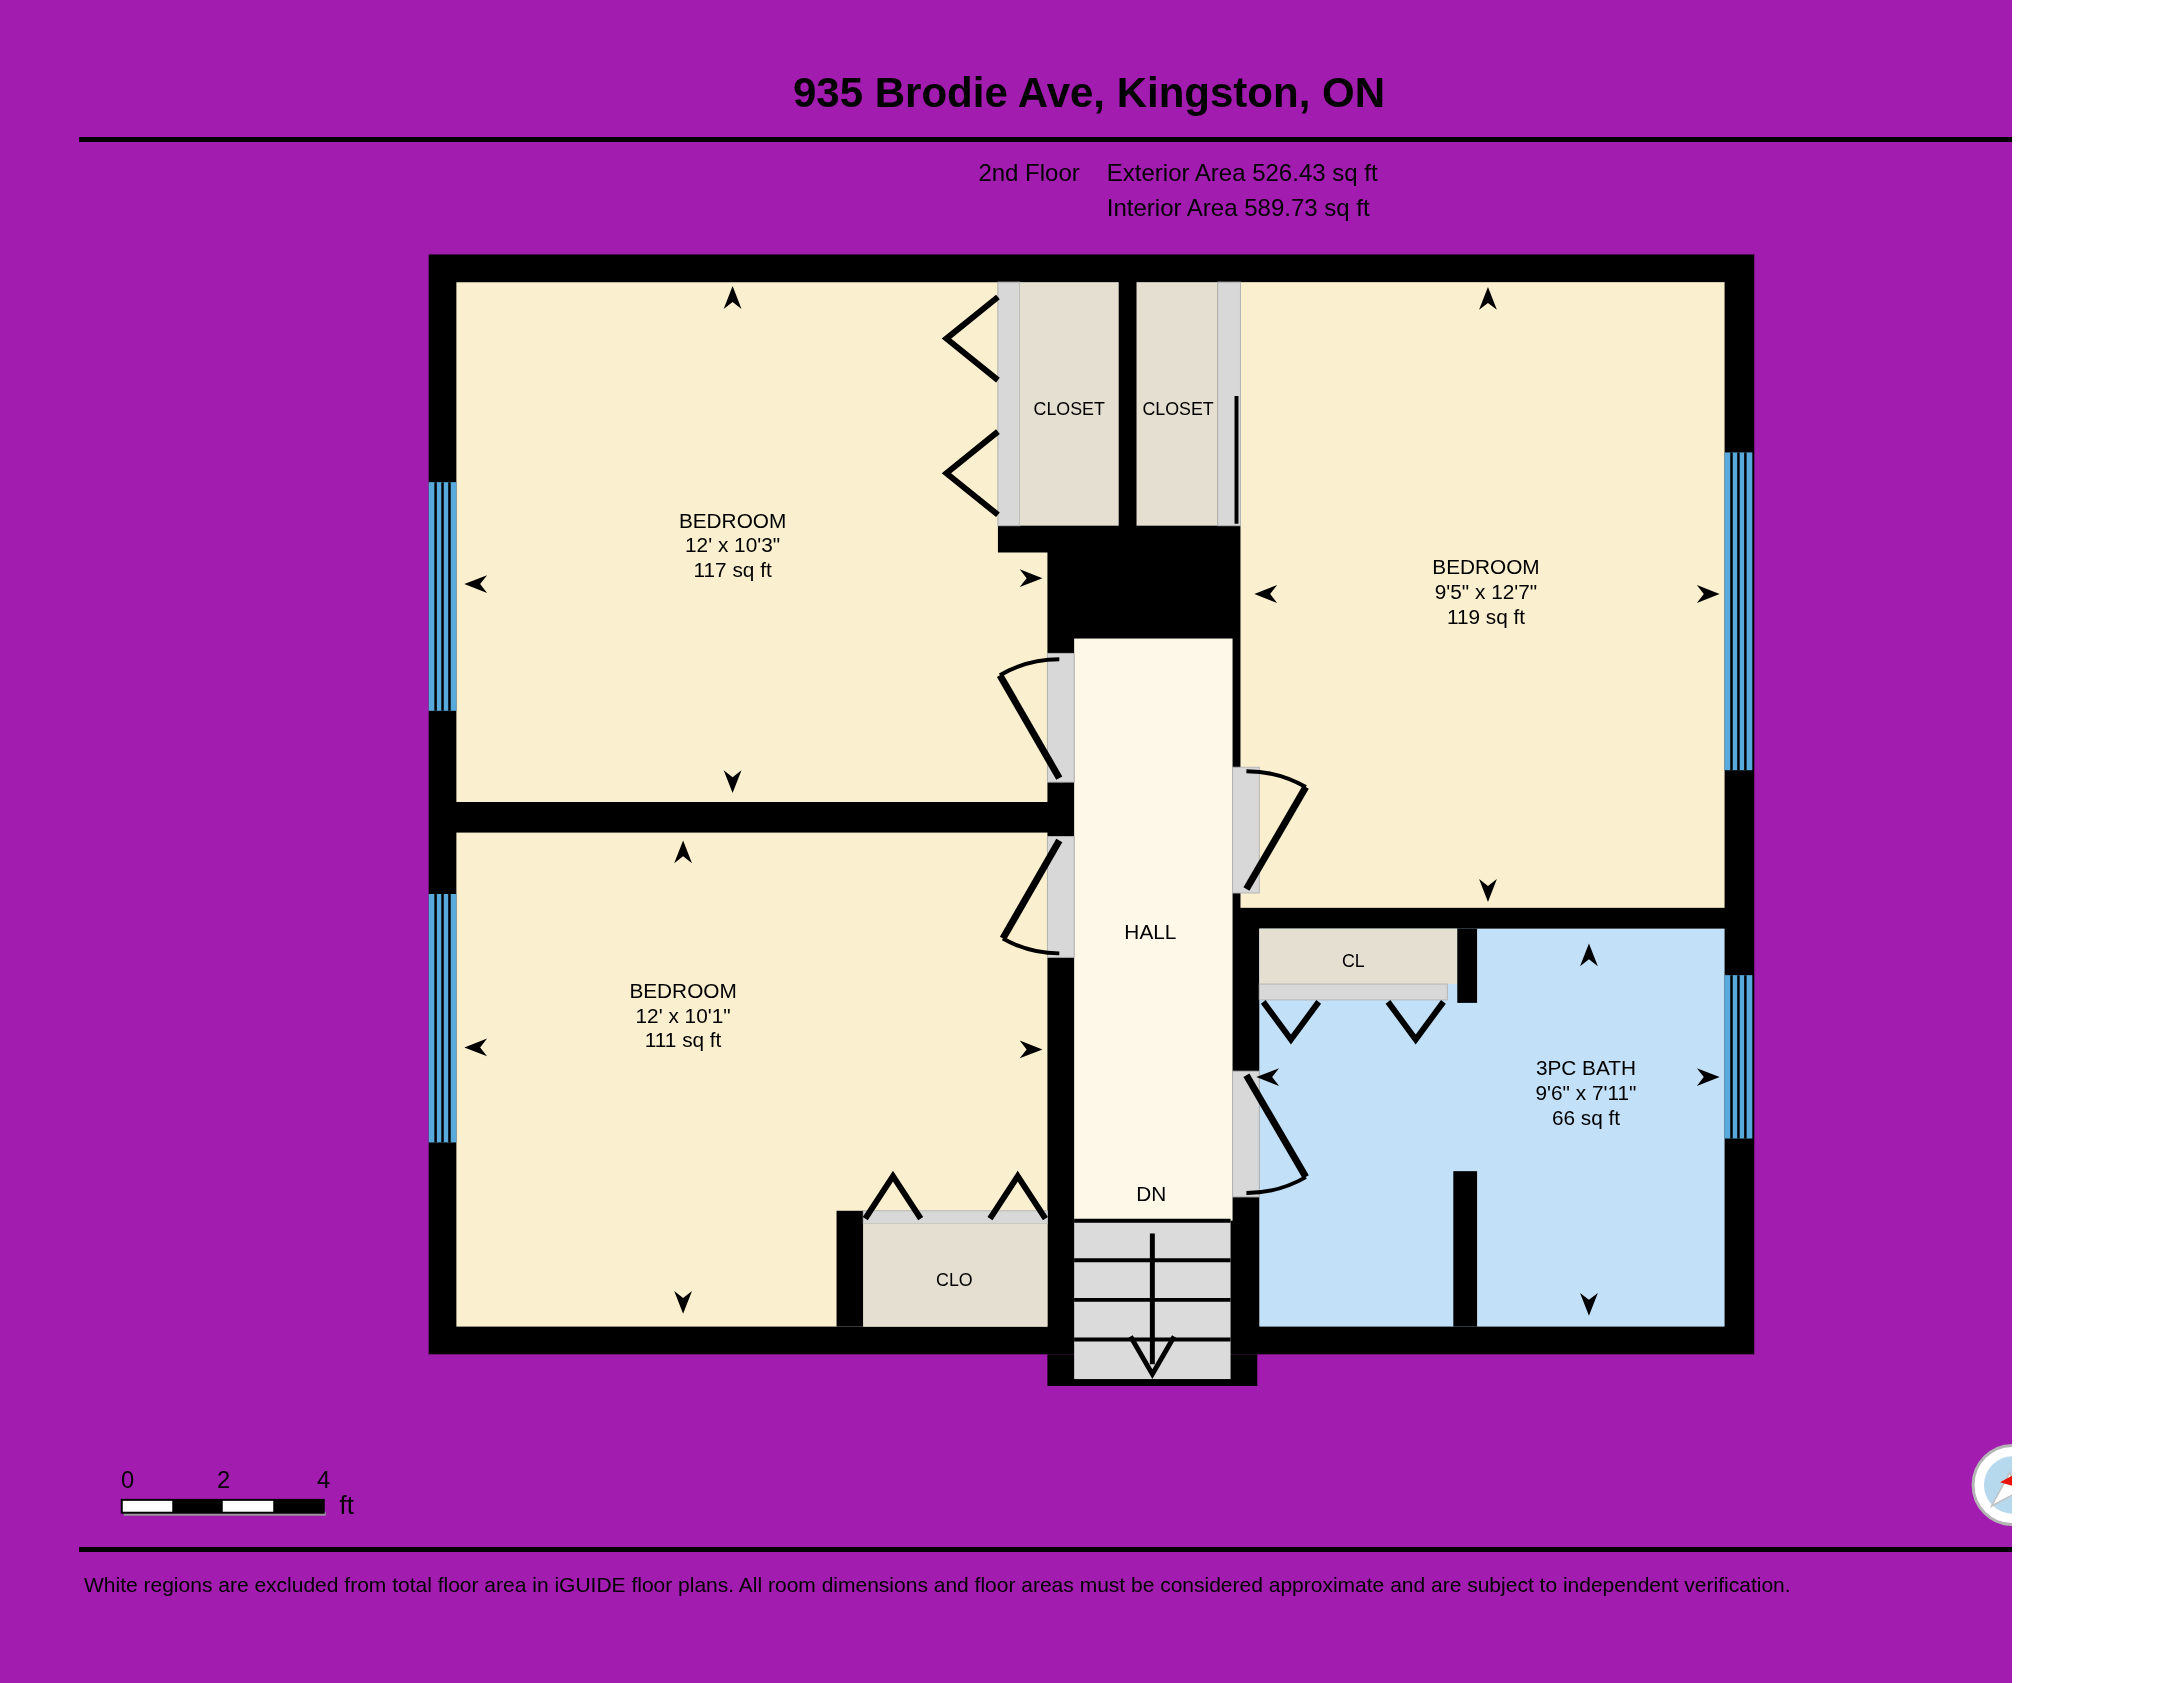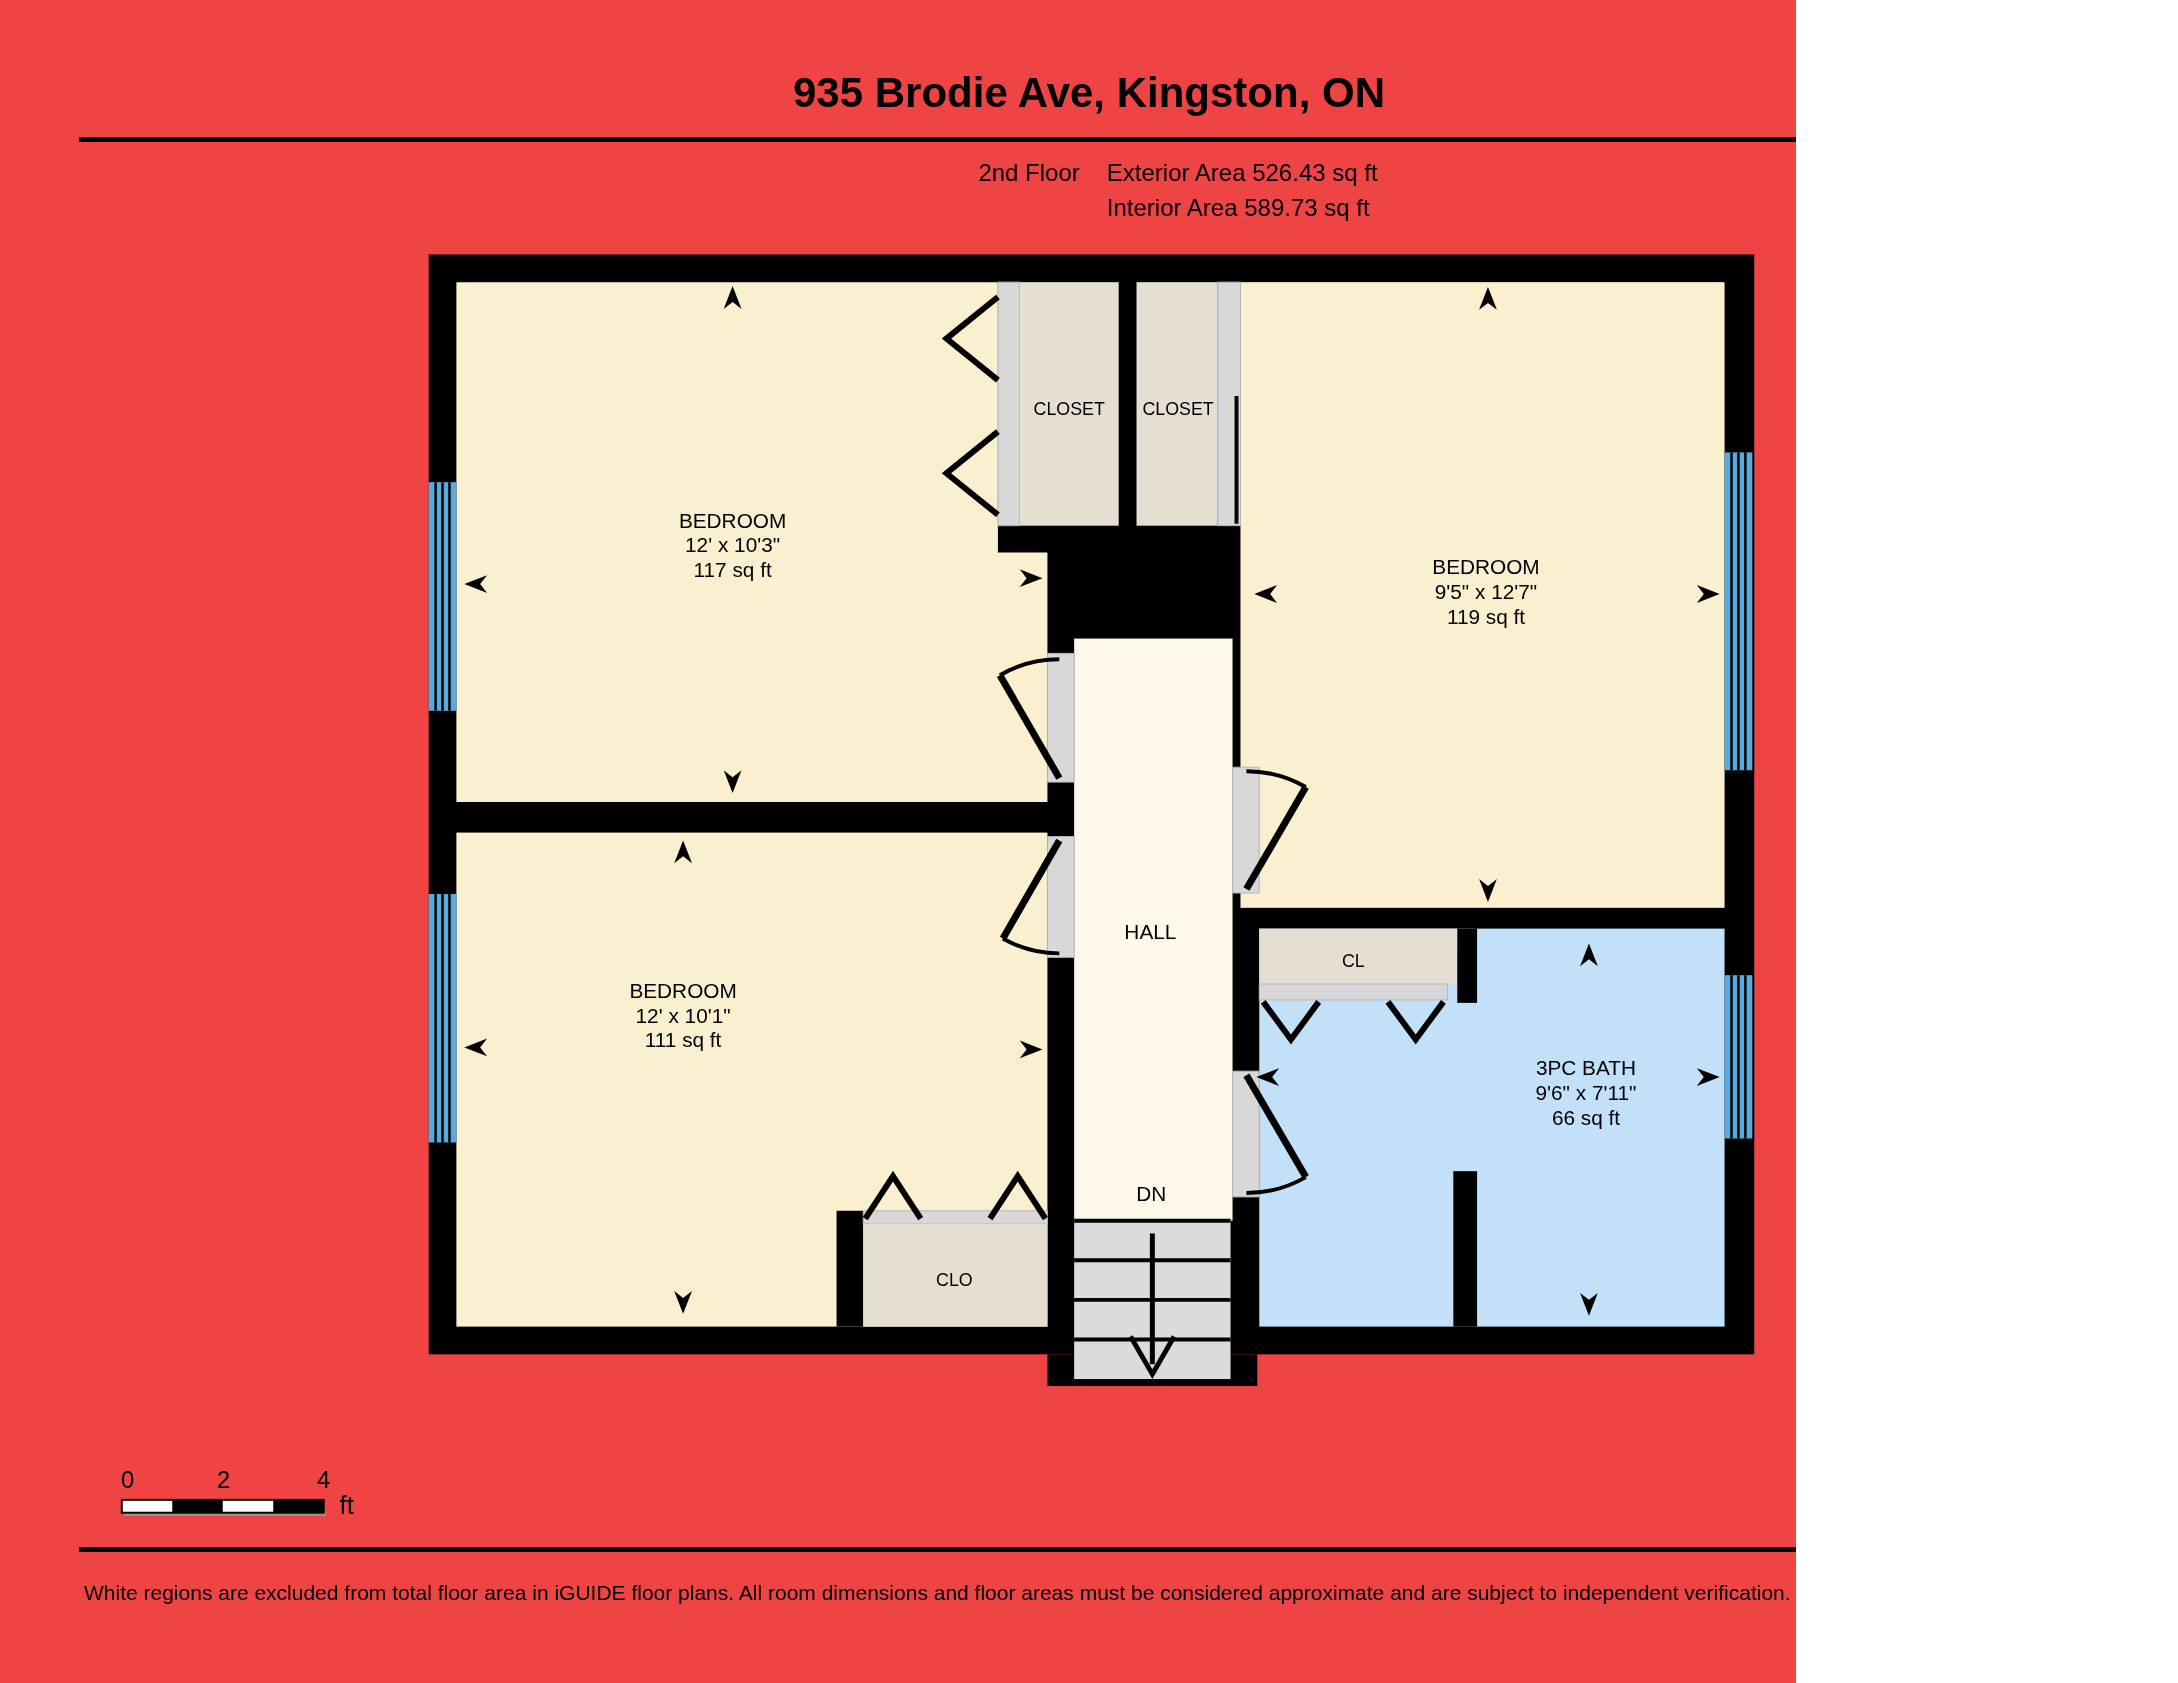--- a/index.html
+++ b/index.html
@@ -1,29 +1,29 @@
 <!DOCTYPE html>
 <html style="--c-wall: #000000; --c-bedroom: #faf0cf; --c-hall: #fdf8e8; --c-closet: #e5dfd1; --c-bath: #c2e0f7; --c-window: #58a9dc; --c-door: #d8d8d8; --c-stairs: #dbdbdb; --c-compass_inner: #b7d9ee; --c-compass_needle: #e8130b;"><head>
 <meta charset="utf-8">
 <style>
   html,body{margin:0;padding:0;background:#ffffff;}
-  .page{position:relative;width:1796px;height:1683px;background:#ef4444;overflow:hidden;
+  .page{position:relative;width:2012px;height:1683px;background:#a21caf;overflow:hidden;
         font-family:"Liberation Sans", sans-serif;color:#000;}
   .title{position:absolute;top:69px;left:0;width:2178px;text-align:center;
          font-size:42px;font-weight:bold;}
   .rule{position:absolute;left:79px;width:2020px;height:5px;background:#000;}
   .rule-top{top:137px;}
   .rule-bottom{top:1547px;}
   .floor-info{position:absolute;top:155px;left:0;width:2178px;display:flex;
               justify-content:center;align-items:flex-start;gap:27px;
               font-size:24px;line-height:35px;transform:translateX(89px);}
   .floor-label{font-weight:normal;white-space:nowrap;}
   .areas div{white-space:nowrap;}
   .prepared{position:absolute;top:1490px;left:0;width:2178px;text-align:center;font-size:23px;}
-  .disclaimer{position:absolute;top:1573px;left:84px;width:2030px;font-size:21px;margin-top:8px;}
+  .disclaimer{position:absolute;top:1573px;left:84px;width:2030px;font-size:21px;}
   svg{position:absolute;left:0;top:0;}
   
   .f-wall{fill:var(--c-wall,#000);}
   .f-bedroom{fill:var(--c-bedroom,#faf0cf);}
   .f-hall{fill:var(--c-hall,#fdf8e8);}
   .f-closet{fill:var(--c-closet,#e5dfd1);}
   .f-bath{fill:var(--c-bath,#c2e0f7);}
   .f-door{fill:var(--c-door,#d8d8d8);stroke:#b5b5b5;stroke-width:1;}
   .f-stairs{fill:var(--c-stairs,#dbdbdb);}
   .f-window{fill:var(--c-window,#58a9dc);}

